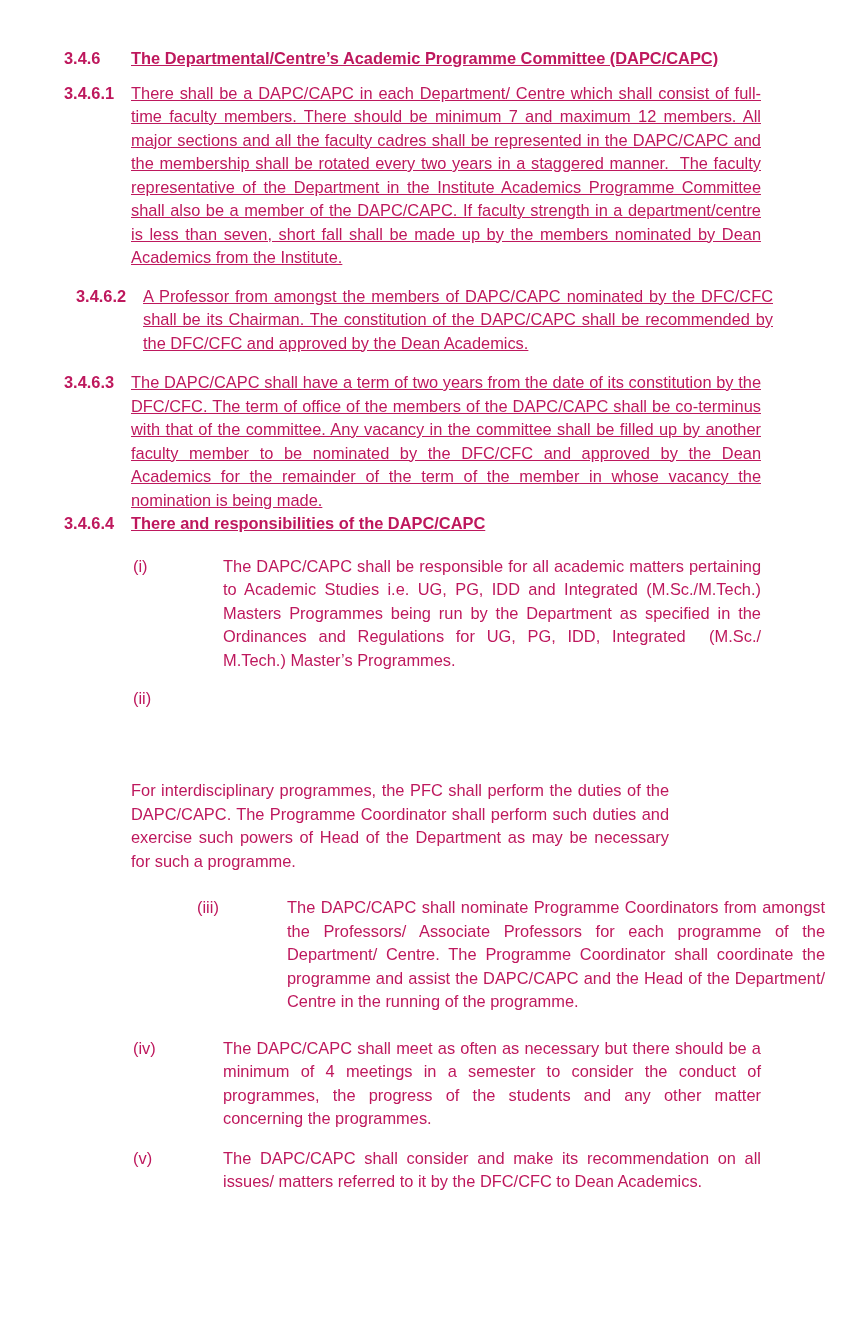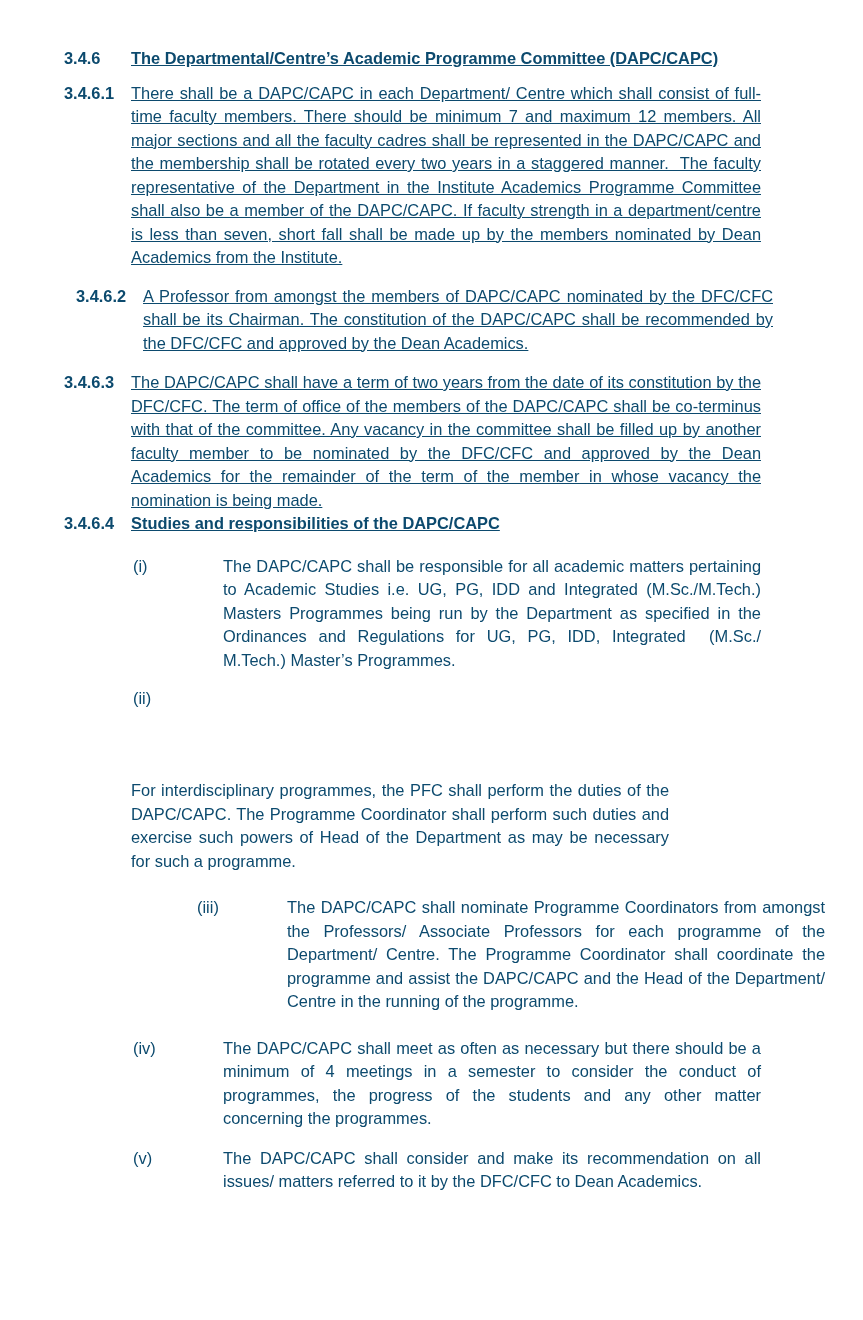--- a/index.html
+++ b/index.html
@@ -6,21 +6,21 @@
     margin: 0;
     padding: 0;
     background: #ffffff;
   }
   .page {
     position: relative;
     width: 863px;
     height: 1320px;
     box-sizing: border-box;
     background: #ffffff;
-    color: #0c4a6e;
+    color: #be185d;
     font-family: "Liberation Sans", sans-serif;
     font-size: 16.4px;
     line-height: 23.5px;
     padding: 47px 38px 0 64px;
     overflow: hidden;
   }
   .sec {
     display: flex;
     align-items: flex-start;
   }
@@ -83,21 +83,21 @@
     <div class="body">A Professor from amongst the members of DAPC/CAPC nominated by the DFC/CFC shall be its Chairman. The constitution of the DAPC/CAPC shall be recommended by the DFC/CFC and approved by the Dean Academics.</div>
   </section>
 
   <section class="sec sec-3463">
     <div class="num">3.4.6.3</div>
     <div class="body">The DAPC/CAPC shall have a term of two years from the date of its constitution by the DFC/CFC. The term of office of the members of the DAPC/CAPC shall be co-terminus with that of the committee. Any vacancy in the committee shall be filled up by another faculty member to be nominated by the DFC/CFC and approved by the Dean Academics for the remainder of the term of the member in whose vacancy the nomination is being made.</div>
   </section>
 
   <section class="sec sec-3464">
     <div class="num">3.4.6.4</div>
-    <div class="body bold">Studies and responsibilities of the DAPC/CAPC</div>
+    <div class="body bold">There and responsibilities of the DAPC/CAPC</div>
   </section>
 
   <div class="items">
 
     <div class="item item-1">
       <div class="ilabel">(i)</div>
       <div class="itext">The DAPC/CAPC shall be responsible for all academic matters pertaining to Academic Studies i.e. UG, PG, IDD and Integrated (M.Sc./M.Tech.) Masters Programmes being run by the Department as specified in the Ordinances and Regulations for UG, PG, IDD, Integrated&nbsp; (M.Sc./ M.Tech.) Master’s Programmes.</div>
     </div>
 
     <div class="item item-2">

